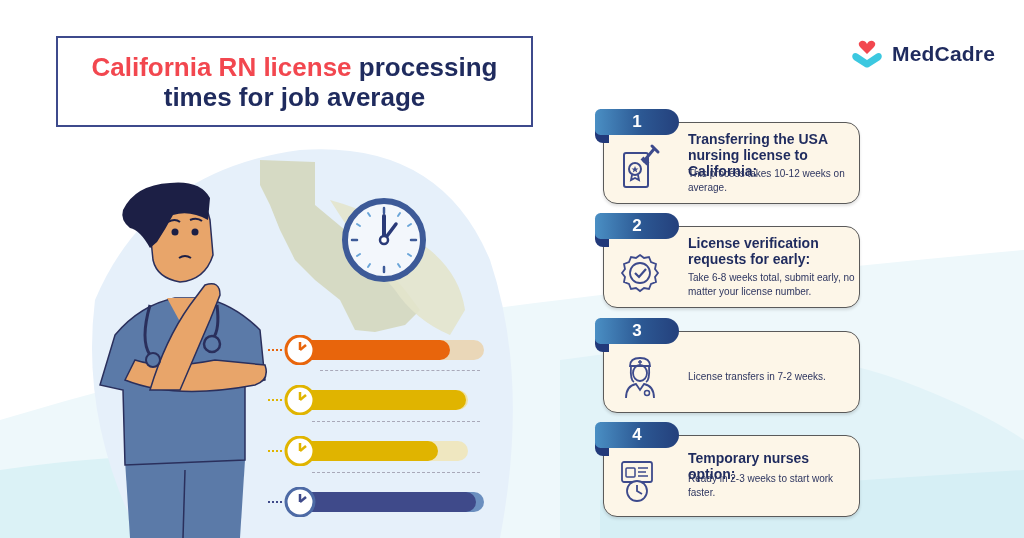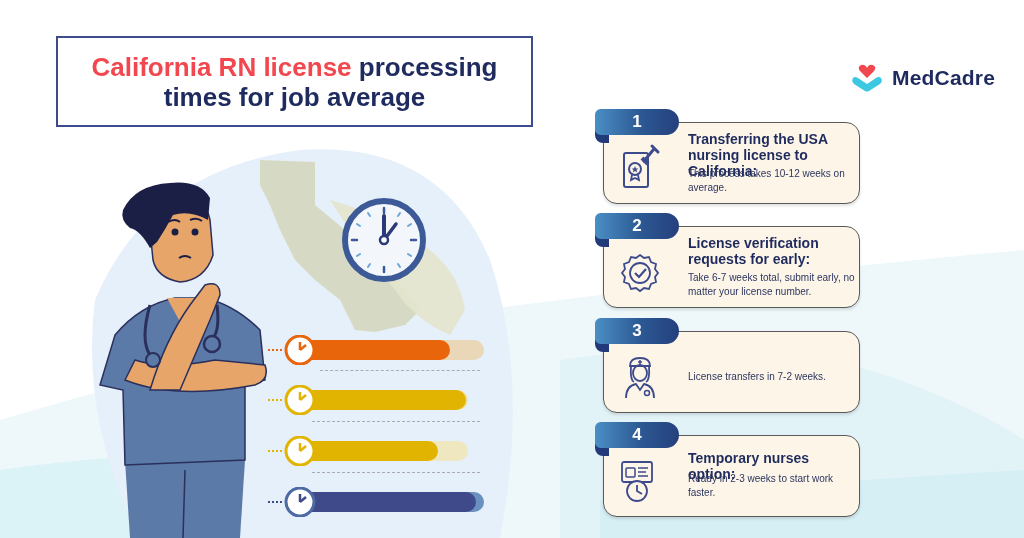--- a/index.html
+++ b/index.html
@@ -9,21 +9,21 @@
   .bg-svg { position: absolute; left: 0; top: 0; }
 
   .title-box {
     position: absolute; left: 56px; top: 36px; width: 477px; height: 91px;
     border: 2px solid #3d4a8c; border-radius: 0; background: #fff;
     display: flex; flex-direction: column; align-items: center; justify-content: center;
     text-align: center; font-weight: 700; font-size: 26px; line-height: 30px; color: #1f2b5e;
   }
   .title-box .hl { color: #f2474f; }
 
-  .logo { position: absolute; left: 850px; top: 40px; display: flex; align-items: center; gap: 8px; margin-top: 24px; }
+  .logo { position: absolute; left: 850px; top: 40px; display: flex; align-items: center; gap: 8px; }
   .logo-text { font-weight: 700; font-size: 21px; color: #1f2b5e; letter-spacing: 0.2px; }
 
   .card {
     position: absolute; left: 603px; width: 257px; height: 82px;
     background: #fdf6e8; border: 1.5px solid #5a5a5a; border-radius: 14px;
     box-shadow: 0 2px 3px rgba(0,0,0,0.12);
   }
   .badge {
     position: absolute; left: -9px; top: -14px; width: 84px; height: 26px;
     border-radius: 6px 14px 14px 6px;
@@ -186,21 +186,21 @@
 
   <div class="card" style="top:226px">
     <div class="badge-tail"></div>
     <div class="badge">2</div>
     <svg class="card-icon" viewBox="0 0 44 48">
       <path d="M22 8 L26 11 L31 10 L33 15 L38 17 L37 22 L40 26 L37 30 L38 35 L33 37 L31 42 L26 41 L22 44 L18 41 L13 42 L11 37 L6 35 L7 30 L4 26 L7 22 L6 17 L11 15 L13 10 L18 11 Z" fill="none" stroke="#3d4a8c" stroke-width="1.8"></path>
       <circle cx="22" cy="26" r="10" fill="none" stroke="#3d4a8c" stroke-width="1.8"></circle>
       <path d="M17 26 L21 30 L28 22" fill="none" stroke="#3d4a8c" stroke-width="2.2"></path>
     </svg>
     <div class="card-title">License verification requests for early:</div>
-    <div class="card-desc" style="top:44px">Take 6-7 weeks total, submit early, no matter your license number.</div>
+    <div class="card-desc" style="top:44px">Take 6-8 weeks total, submit early, no matter your license number.</div>
   </div>
 
   <div class="card" style="top:331px">
     <div class="badge-tail"></div>
     <div class="badge">3</div>
     <svg class="card-icon" viewBox="0 0 44 48">
       <path d="M12 14 Q 12 6 22 6 Q 32 6 32 14 Z" fill="none" stroke="#3d4a8c" stroke-width="1.8"></path>
       <path d="M22 8 V12 M20 10 H24" stroke="#3d4a8c" stroke-width="1.5"></path>
       <path d="M13 14 Q 12 28 16 30 M31 14 Q 32 28 28 30" fill="none" stroke="#3d4a8c" stroke-width="1.8"></path>
       <ellipse cx="22" cy="21" rx="7" ry="8" fill="none" stroke="#3d4a8c" stroke-width="1.8"></ellipse>

